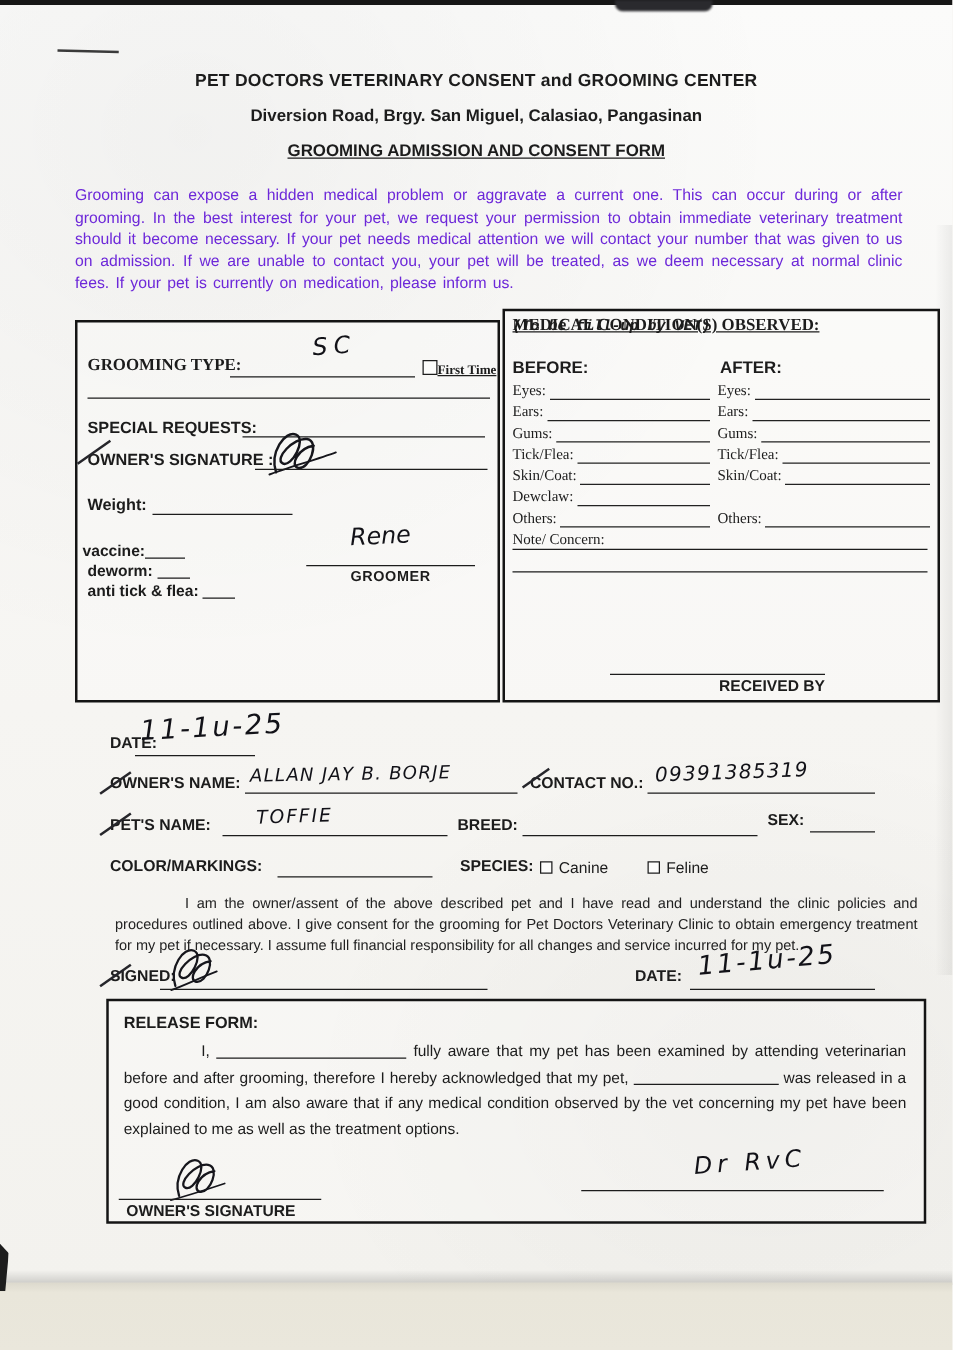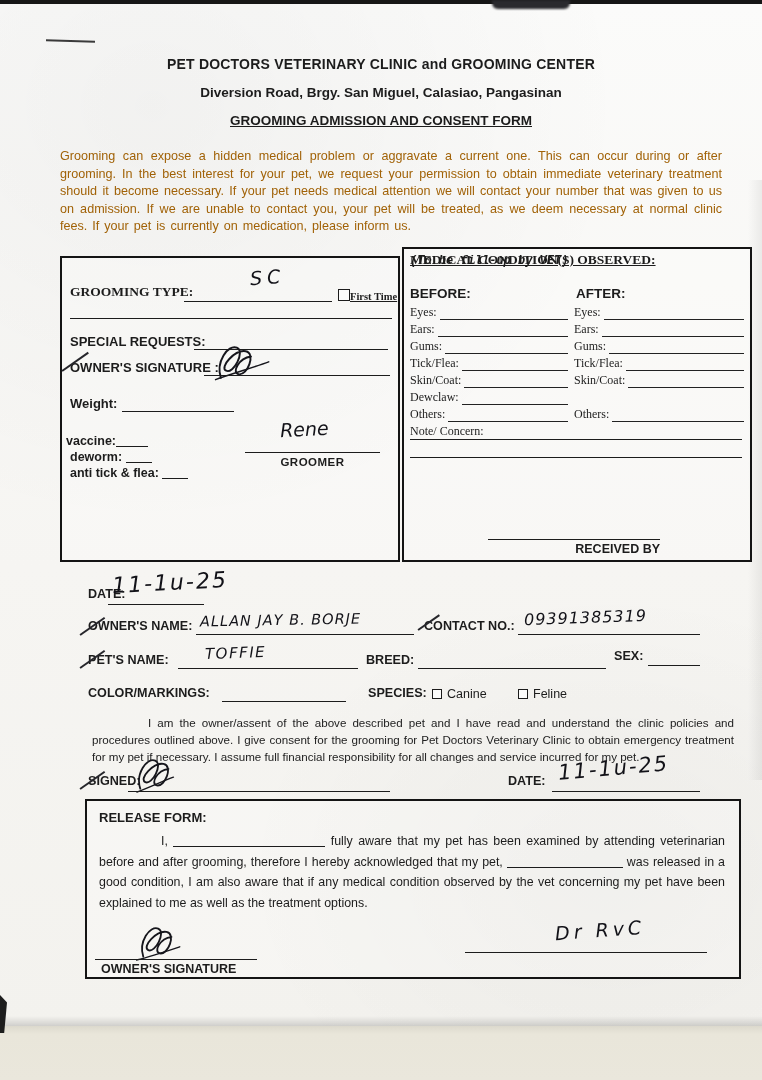--- a/index.html
+++ b/index.html
@@ -27,21 +27,21 @@
   .paper-curl{position:absolute;left:0;top:1016px;width:762px;height:12px;background:linear-gradient(180deg,rgba(0,0,0,0) 0,rgba(0,0,0,0.10) 60%,rgba(0,0,0,0.18) 100%);}
   .right-fold{position:absolute;right:0;top:180px;width:14px;height:600px;background:linear-gradient(90deg,transparent,rgba(0,0,0,0.06));}
 
   .hdr{position:absolute;left:0;width:762px;text-align:center;}
   .hdr1{top:56px;font-size:14px;letter-spacing:.2px;}
   .hdr2{top:85px;font-size:13.5px;}
   .hdr3{top:113px;font-size:13.5px;text-decoration:underline;}
 
   .intro{
     position:absolute;left:60px;top:148px;width:662px;
-    font-size:12.6px;line-height:17.6px;text-align:justify;color:#a16207;
+    font-size:12.6px;line-height:17.6px;text-align:justify;color:#6d28d9;
     word-spacing:1.5px;
   }
 
   .box{position:absolute;border:2px solid #141414;background:rgba(255,255,255,0.25);}
   .gbox{left:60px;top:256px;width:336px;height:302px;}
   .mbox{left:402px;top:247px;width:346px;height:311px;}
 
   .blank{display:inline-block;border-bottom:1.4px solid #1c1c1c;height:13px;vertical-align:-2px;}
   .hline{position:absolute;border-top:1.4px solid #1c1c1c;}
   .cb{display:inline-block;border:1.5px solid #1c1c1c;background:#fcfcfb;vertical-align:-1px;}
@@ -62,21 +62,21 @@
 </style>
 </head>
 <body>
 
 <div class="paper"></div>
 <div class="top-band"></div>
 <div class="top-smudge"></div>
 <div class="staple"></div>
 <div class="right-fold"></div>
 
-<div class="hdr hdr1 b">PET DOCTORS VETERINARY CLINIC and GROOMING CENTER</div>
+<div class="hdr hdr1 b">PET DOCTORS VETERINARY CONSENT and GROOMING CENTER</div>
 <div class="hdr hdr2 b">Diversion Road, Brgy. San Miguel, Calasiao, Pangasinan</div>
 <div class="hdr hdr3 b">GROOMING ADMISSION AND CONSENT FORM</div>
 
 <div class="intro">Grooming can expose a hidden medical problem or aggravate a current one. This can occur during or after grooming. In the best interest for your pet, we request your permission to obtain immediate veterinary treatment should it become necessary. If your pet needs medical attention we will contact your number that was given to us on admission. If we are unable to contact you, your pet will be treated, as we deem necessary at normal clinic fees. If your pet is currently on medication, please inform us.</div>
 
 <div class="box gbox">
   <div class="abs b serif" style="left:8px;top:26px;font-size:13.5px;">GROOMING TYPE:</div>
   <div class="abs hw" style="left:188px;top:8px;font-size:19px;transform:rotate(-4deg);letter-spacing:5px;">SC</div>
   <div class="hline" style="left:122px;top:43px;width:148px;"></div>
   <div class="abs" style="left:276px;top:28px;">

